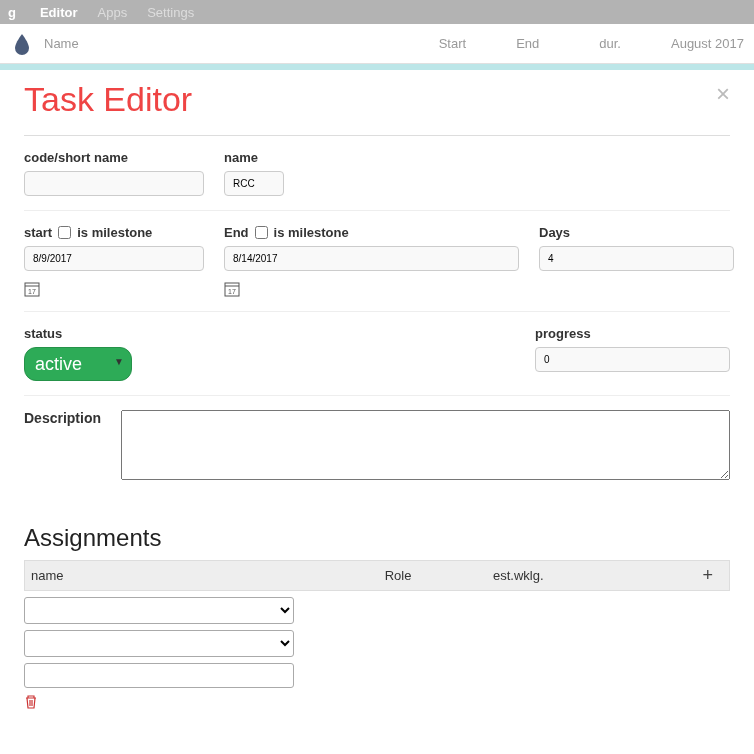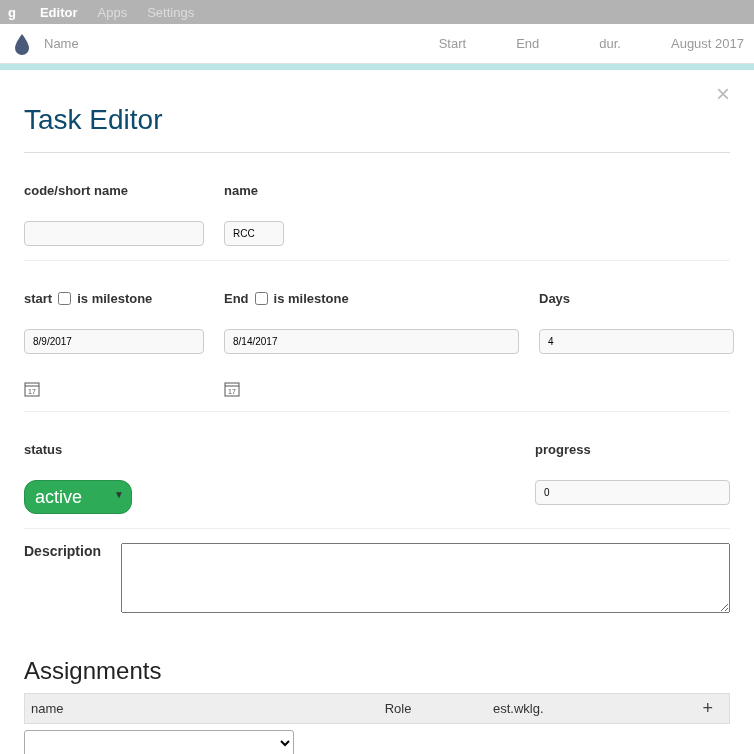--- a/index.html
+++ b/index.html
@@ -8,25 +8,25 @@
 .topbar .g { font-weight: bold; margin-right: 4px; }
 .topbar .active { font-weight: bold; color: #fff; }
 .topbar .muted { color: #ddd; }
 .header-row { display: flex; align-items: center; height: 40px; border-bottom: 1px solid #e0e0e0; padding: 0 10px; gap: 10px; position: relative; }
 .drop-icon { width: 24px; height: 24px; }
 .col-label { color: #999; font-size: 13px; }
 .col-name { flex: 1; }
 .highlight-bar { height: 6px; background: #bce6e8; }
 .modal { padding: 10px 24px 20px 24px; position: relative; }
 .close { position: absolute; right: 24px; top: 10px; font-size: 24px; color: #bbb; cursor: pointer; background: none; border: none; }
-h1 { font-size: 28px; font-weight: normal; color: #0c4a6e; margin: 24px 0 16px 0; }
+h1 { font-size: 34px; font-weight: normal; color: #ef4444; margin: 0 0 16px 0; }
 h2 { font-size: 24px; font-weight: normal; color: #222; margin: 30px 0 8px 0; }
 .row { display: flex; gap: 20px; padding: 14px 0; border-top: 1px solid #eee; align-items: flex-start; }
 .row.first { border-top: 1px solid #ddd; }
-.field { display: flex; flex-direction: column; gap: 23px; margin-top: 16px; }
+.field { display: flex; flex-direction: column; gap: 6px; }
 .field label { font-size: 13px; font-weight: bold; color: #333; }
 .field input[type="text"], .field textarea { border: 1px solid #ccc; border-radius: 4px; padding: 6px 8px; font-size: 10px; background: #f9f9f9; }
 .w-short { width: 180px; }
 .w-tiny { width: 60px; }
 .w-med { width: 295px; }
 .w-days { width: 195px; }
 .w-full { width: 700px; }
 textarea { min-height: 70px; resize: both; }
 .cbline { display: flex; align-items: center; gap: 6px; font-size: 13px; font-weight: bold; }
 .cbline input { margin: 0; }

